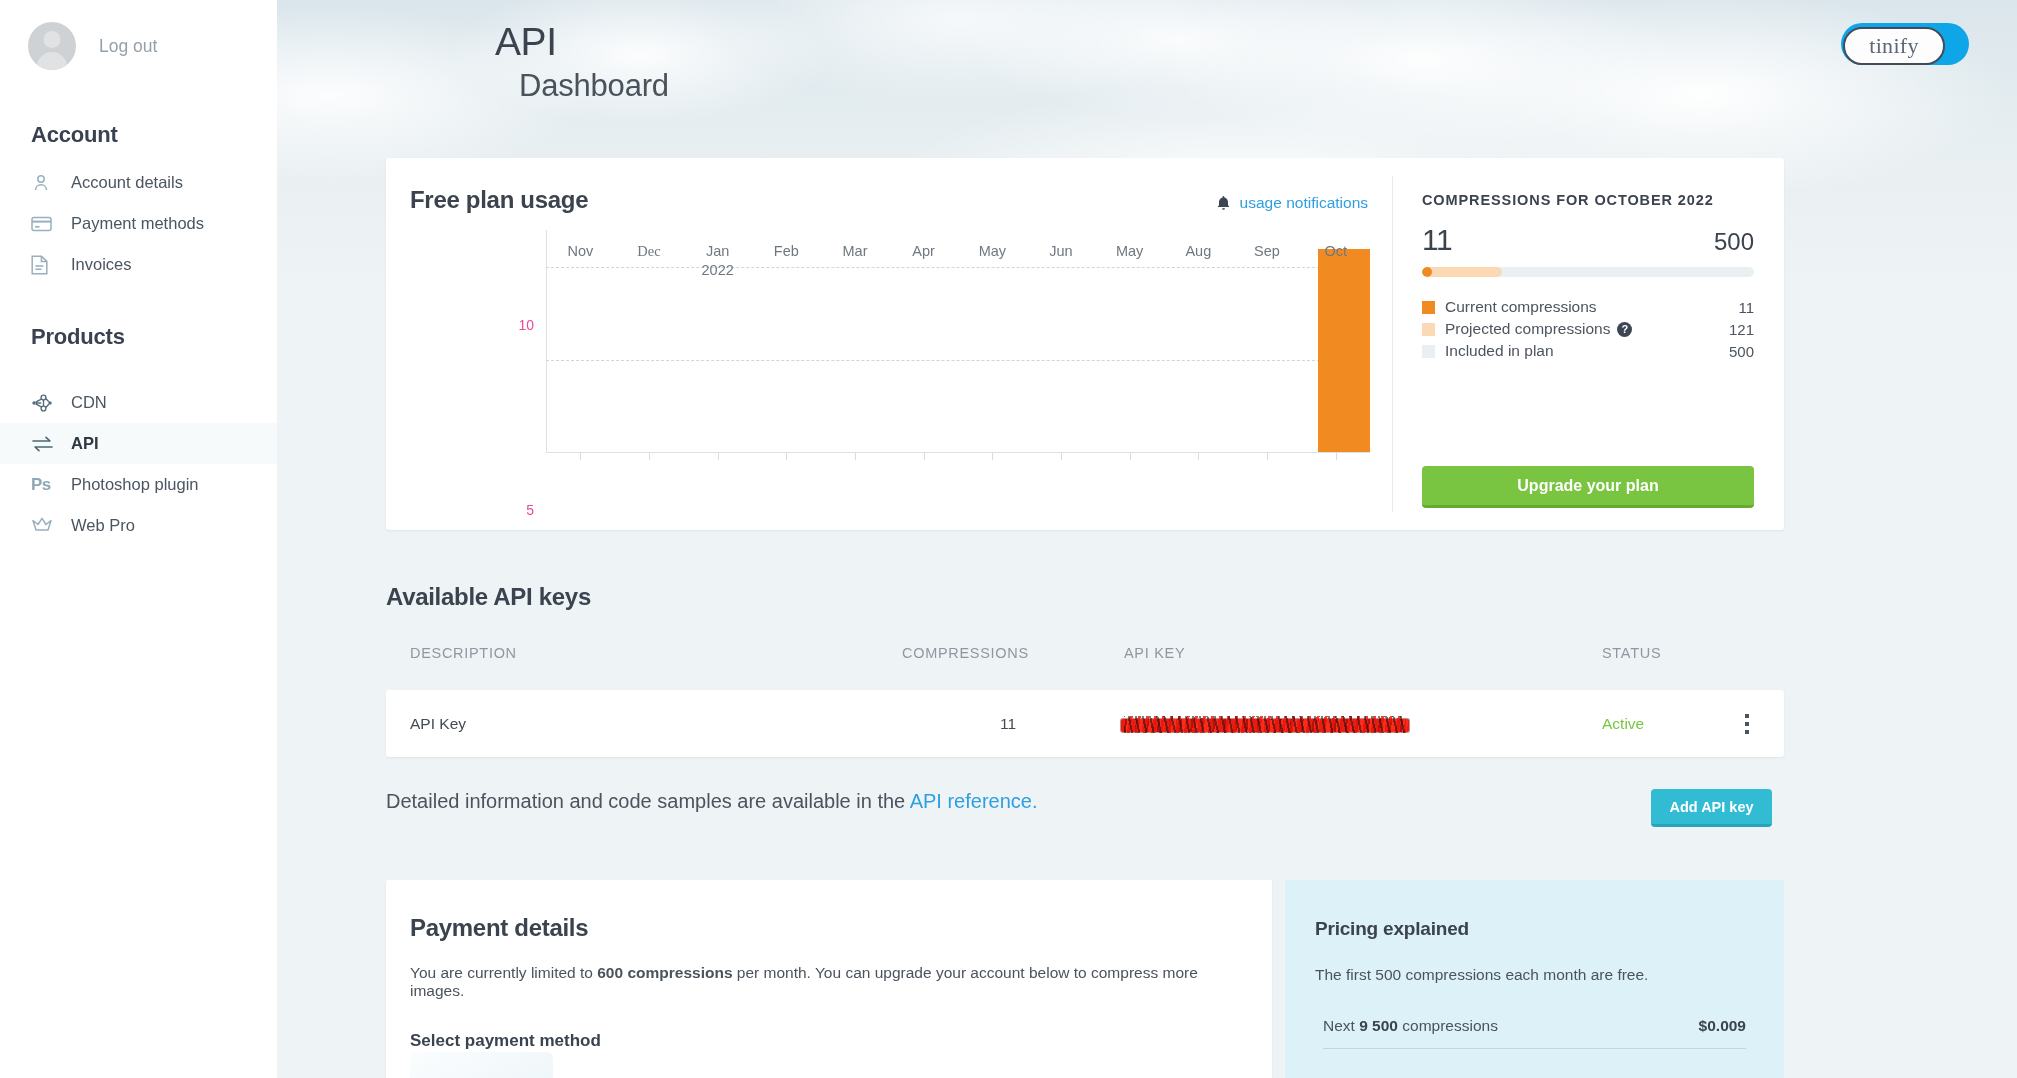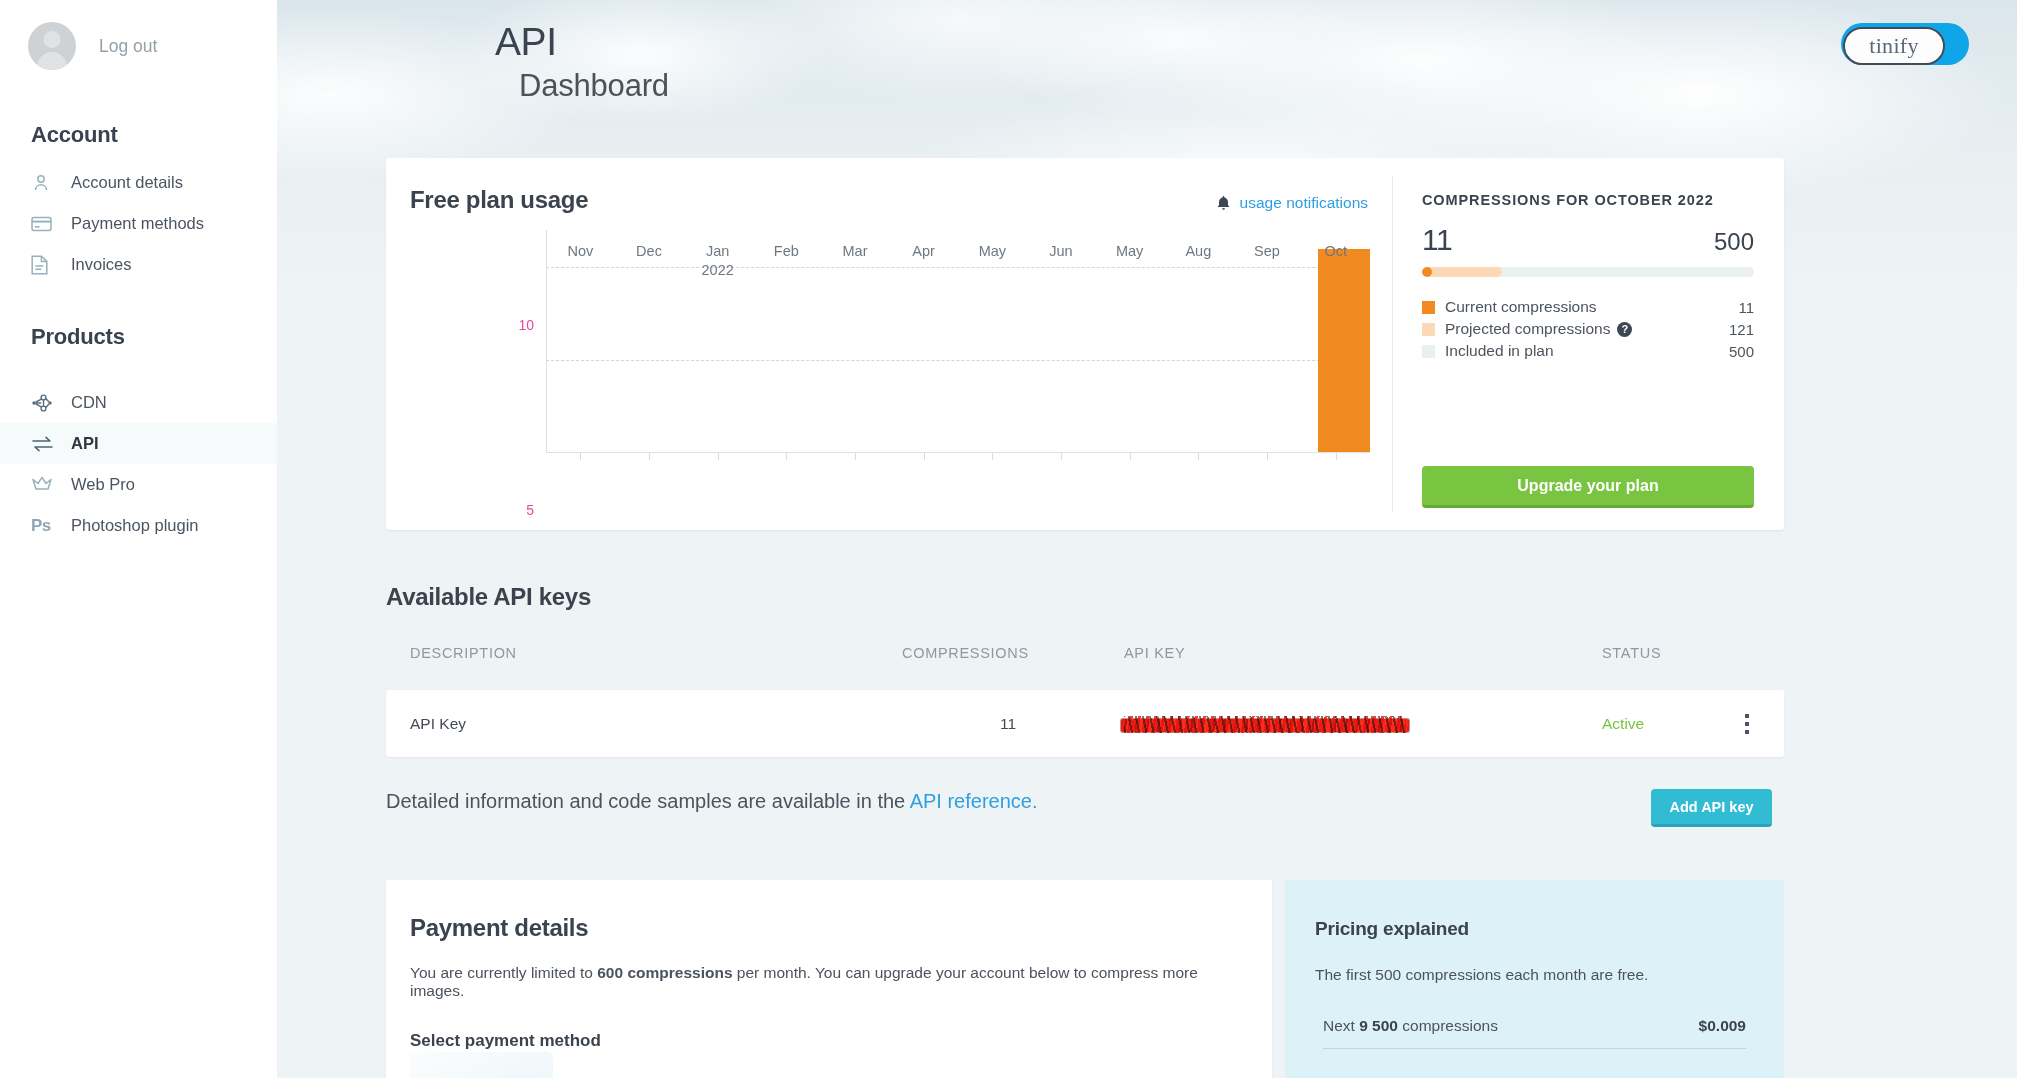--- a/index.html
+++ b/index.html
@@ -352,31 +352,31 @@
       <span class="nav-icon">
         <svg width="23" height="18" viewBox="0 0 23 18" fill="none" stroke="#4a6575" stroke-width="1.6" stroke-linecap="round" stroke-linejoin="round">
           <path d="M2 6h17l-4-3.6"></path>
             <path d="M21 12H4l4 3.6"></path>
         </svg>
       </span>
       <span>API</span>
     </div>
 
     <div class="nav-item">
+      <span class="nav-icon ps-icon">Ps</span>
+      <span>Photoshop plugin</span>
+    </div>
+
+    <div class="nav-item">
       <span class="nav-icon">
         <svg width="22" height="18" viewBox="0 0 22 18" fill="none" stroke="#98b0bd" stroke-width="1.5" stroke-linejoin="round">
           <path d="M2 3.5l3 9.5h12l3-9.5-5 4-4-6.2-4 6.2z"></path>
         </svg>
       </span>
       <span>Web Pro</span>
-    </div>
-
-    <div class="nav-item">
-      <span class="nav-icon ps-icon">Ps</span>
-      <span>Photoshop plugin</span>
     </div>
   </div>
 </div>
 
 <div id="main">
 
   <div id="page-title">API</div>
   <div id="page-subtitle">Dashboard</div>
 
   <div id="logo">
@@ -420,21 +420,21 @@
             <div class="xtickmark" style="left: 377.667px;"></div>
             <div class="xtickmark" style="left: 446.333px;"></div>
             <div class="xtickmark" style="left: 515px;"></div>
             <div class="xtickmark" style="left: 583.667px;"></div>
             <div class="xtickmark" style="left: 652.333px;"></div>
             <div class="xtickmark" style="left: 721px;"></div>
             <div class="xtickmark" style="left: 789.667px;"></div>
           </div>
         <div id="xlabels" style="top: 222px;">
             <div class="xlabel" style="left: 34.3333px;">Nov</div>
-            <div class="xlabel" style="left: 103px;">Dec</div>
+            <div class="xlabel" style="left: 103px; font-family: Liberation Serif, serif;">Dec</div>
             <div class="xlabel" style="left: 171.667px;">Jan<span class="yr">2022</span></div>
             <div class="xlabel" style="left: 240.333px;">Feb</div>
             <div class="xlabel" style="left: 309px;">Mar</div>
             <div class="xlabel" style="left: 377.667px;">Apr</div>
             <div class="xlabel" style="left: 446.333px;">May</div>
             <div class="xlabel" style="left: 515px;">Jun</div>
             <div class="xlabel" style="left: 583.667px;">May</div>
             <div class="xlabel" style="left: 652.333px;">Aug</div>
             <div class="xlabel" style="left: 721px;">Sep</div>
             <div class="xlabel" style="left: 789.667px;">Oct</div>

